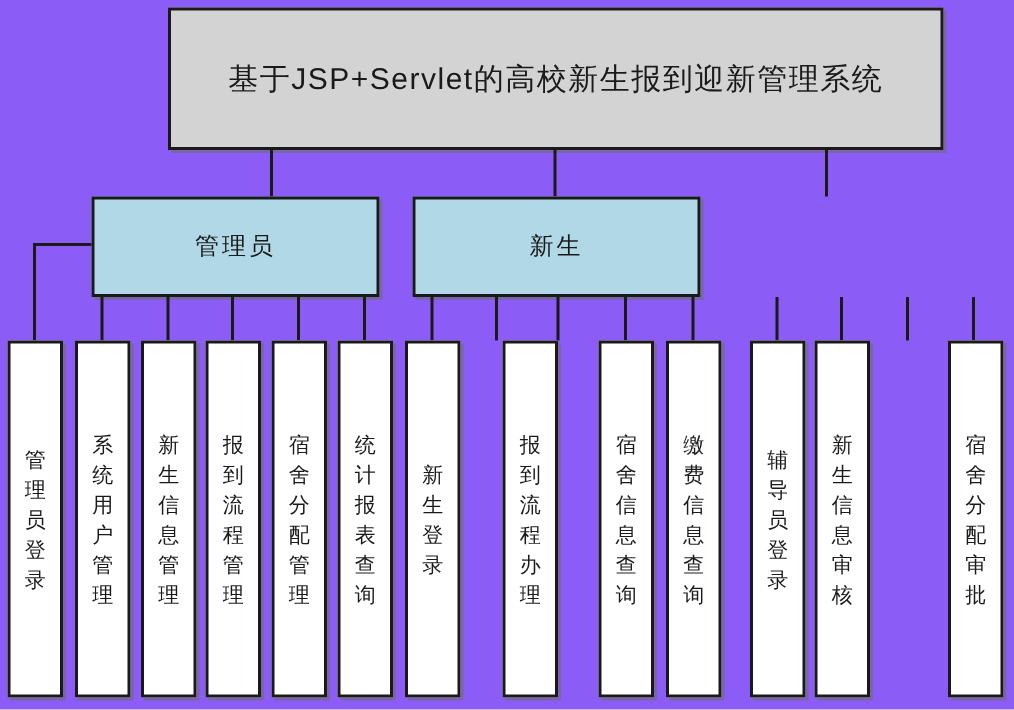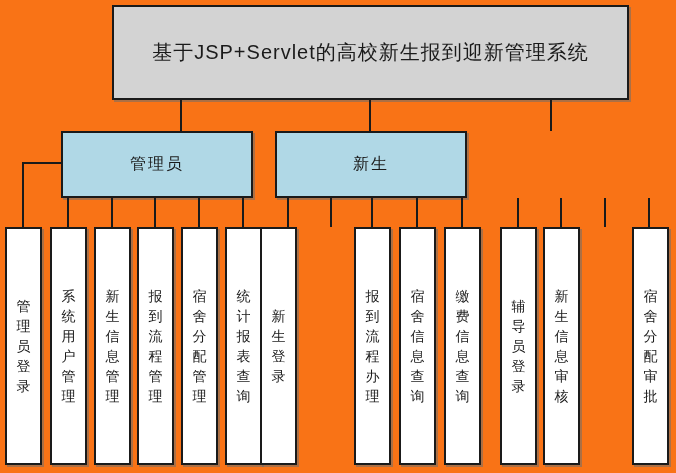--- a/index.html
+++ b/index.html
@@ -7,21 +7,21 @@
     --branch-bg:#b0d8e6;
     --leaf-bg:#ffffff;
     --line:#1a1a1a;
     --text:#1a1a1a;
   }
   html,body{margin:0;padding:0;background:#ffffff;}
   body{font-family:"Liberation Sans","DejaVu Sans",sans-serif;color:var(--text);}
   .canvas{
     position:relative;
     width:676px;height:473px;
-    background:#f97316;
+    background:#8b5cf6;
     overflow:hidden;
   }
   .box{
     position:absolute;
     box-sizing:border-box;
     border:2px solid var(--line);
     display:flex;align-items:center;justify-content:center;
     box-shadow:2px 2px 0 rgba(110,110,110,0.55);
   }
   .title-box{
@@ -103,24 +103,24 @@
   <div class="box leaf-box" style="left:137px">
     <span class="vtext">报到流程管理</span>
   </div>
   <div class="box leaf-box" style="left:181px">
     <span class="vtext">宿舍分配管理</span>
   </div>
   <div class="box leaf-box" style="left:225px">
     <span class="vtext">统计报表查询</span>
   </div>
 
-  <div class="box leaf-box" style="left:260px">
+  <div class="box leaf-box" style="left:270px">
     <span class="vtext">新生登录</span>
   </div>
-  <div class="box leaf-box" style="left:354px">
+  <div class="box leaf-box" style="left:335px">
     <span class="vtext">报到流程办理</span>
   </div>
   <div class="box leaf-box" style="left:399px">
     <span class="vtext">宿舍信息查询</span>
   </div>
   <div class="box leaf-box" style="left:444px">
     <span class="vtext">缴费信息查询</span>
   </div>
 
   <div class="box leaf-box" style="left:500px">

